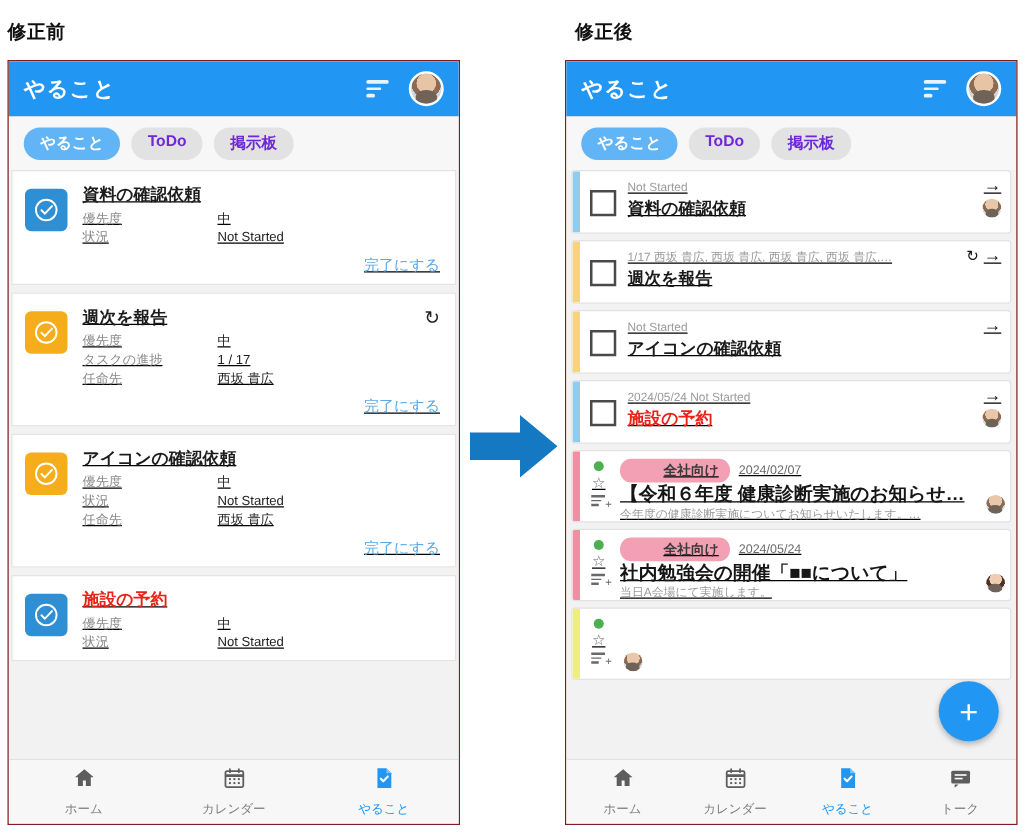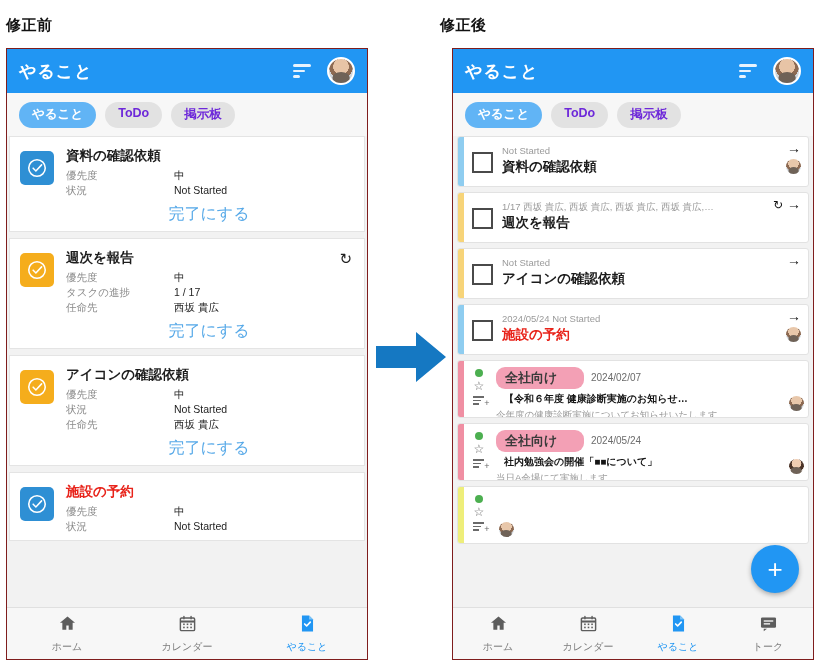--- a/index.html
+++ b/index.html
@@ -13,21 +13,21 @@
 
   .caption {
     position: absolute;
     font-size: 15px;
     font-weight: bold;
     color: #111;
     letter-spacing: .5px;
     margin-top: 8px;
   }
   #cap-before { left: 6px; top: 8px; }
-  #cap-after  { left: 440px; top: 8px; }
+  #cap-after  { left: 460px; top: 8px; }
 
   
   .phone {
     position: absolute;
     background: #f2f2f2;
     border: 1px solid #7f1d1d;
     overflow: hidden;
     display: flex;
     flex-direction: column;
   }
@@ -75,20 +75,21 @@
     font-size: 12.5px; font-weight: bold;
     background: #e2e2e2; color: #6d28d9; white-space: nowrap;
   }
   .pill.active { background: #61b4f5; color: #ffffff; }
 
   
   .body-scroll {
     flex: 1 1 auto; overflow: hidden;
     background: #f2f2f2;
     position: relative;
+    text-decoration: underline;
   }
 
   
   .card-old {
     background: #ffffff;
     border: 1px solid #e4e4e4;
     margin: 0 2px 6px 2px;
     padding: 10px 12px 6px 10px;
     display: flex; gap: 12px;
     position: relative;
@@ -103,21 +104,21 @@
   .badge svg { width: 22px; height: 22px; }
   .card-old .main { flex: 1 1 auto; min-width: 0; }
   .card-old .ctitle {
     font-size: 13.5px; font-weight: bold; color: #1d1d1d; margin-bottom: 3px;
   }
   .card-old .ctitle.alert { color: #e8231a; }
   .rowpair { display: flex; font-size: 10.5px; line-height: 15px; }
   .rowpair .k { color: #8a8a8a; width: 108px; flex: 0 0 auto; }
   .rowpair .v { color: #1d1d1d; }
   .card-old .done {
-    text-align: center; color: #57a9e8; font-size: 16px; margin-top: 6px;
+    text-align: right; color: #57a9e8; font-size: 12px; margin-top: 6px;
   }
   .recur {
     position: absolute; right: 12px; top: 12px;
     font-size: 15px; color: #222; line-height: 1;
   }
 
   
   .task-row {
     background: #ffffff;
     border: 1px solid #e2e2e2;
@@ -185,30 +186,30 @@
   .lines-plus i { height: 1.6px; background: #6a6a6a; display: block; }
   .lines-plus i:nth-child(1){ width: 11px; }
   .lines-plus i:nth-child(2){ width: 8px; }
   .lines-plus i:nth-child(3){ width: 6px; }
   .lines-plus span {
     position: absolute; right: -4px; bottom: -2px; font-size: 9px; color: #6a6a6a; line-height: 8px;
   }
   .ann-main { flex: 1 1 auto; min-width: 0; padding: 6px 6px 0 2px; }
   .ann-top { display: flex; align-items: center; gap: 7px; }
   .tag {
-    font-size: 13px; font-weight: bold; color: #3a3a3a;
+    font-size: 11px; font-weight: bold; color: #3a3a3a;
     border-radius: 9px; padding: 1.5px 9px 2px; white-space: nowrap;
-    min-width: 88px; text-align: left;
+    min-width: 88px; text-align: right;
   }
   .tag.pink { background: #f3a0b5; }
   .tag.yellow { background: #f2f298; }
   .ann-date { font-size: 10px; color: #6b6b6b; }
   .ann-title {
-    font-size: 10px; font-weight: bold; color: #161616; line-height: 18px;
-    white-space: nowrap; overflow: hidden; text-overflow: ellipsis; margin-top: 1px; margin-left: 8px;
+    font-size: 15px; font-weight: bold; color: #161616; line-height: 18px;
+    white-space: nowrap; overflow: hidden; text-overflow: ellipsis; margin-top: 1px;
   }
   .ann-sub {
     font-size: 9.5px; color: #9a9a9a; line-height: 14px;
     white-space: nowrap; overflow: hidden; text-overflow: ellipsis;
   }
   .ann-right { width: 24px; flex: 0 0 auto; display:flex; align-items:flex-end; justify-content:center; padding-bottom:6px; }
 
   
   .fab {
     position: absolute; right: 14px; bottom: 14px;

